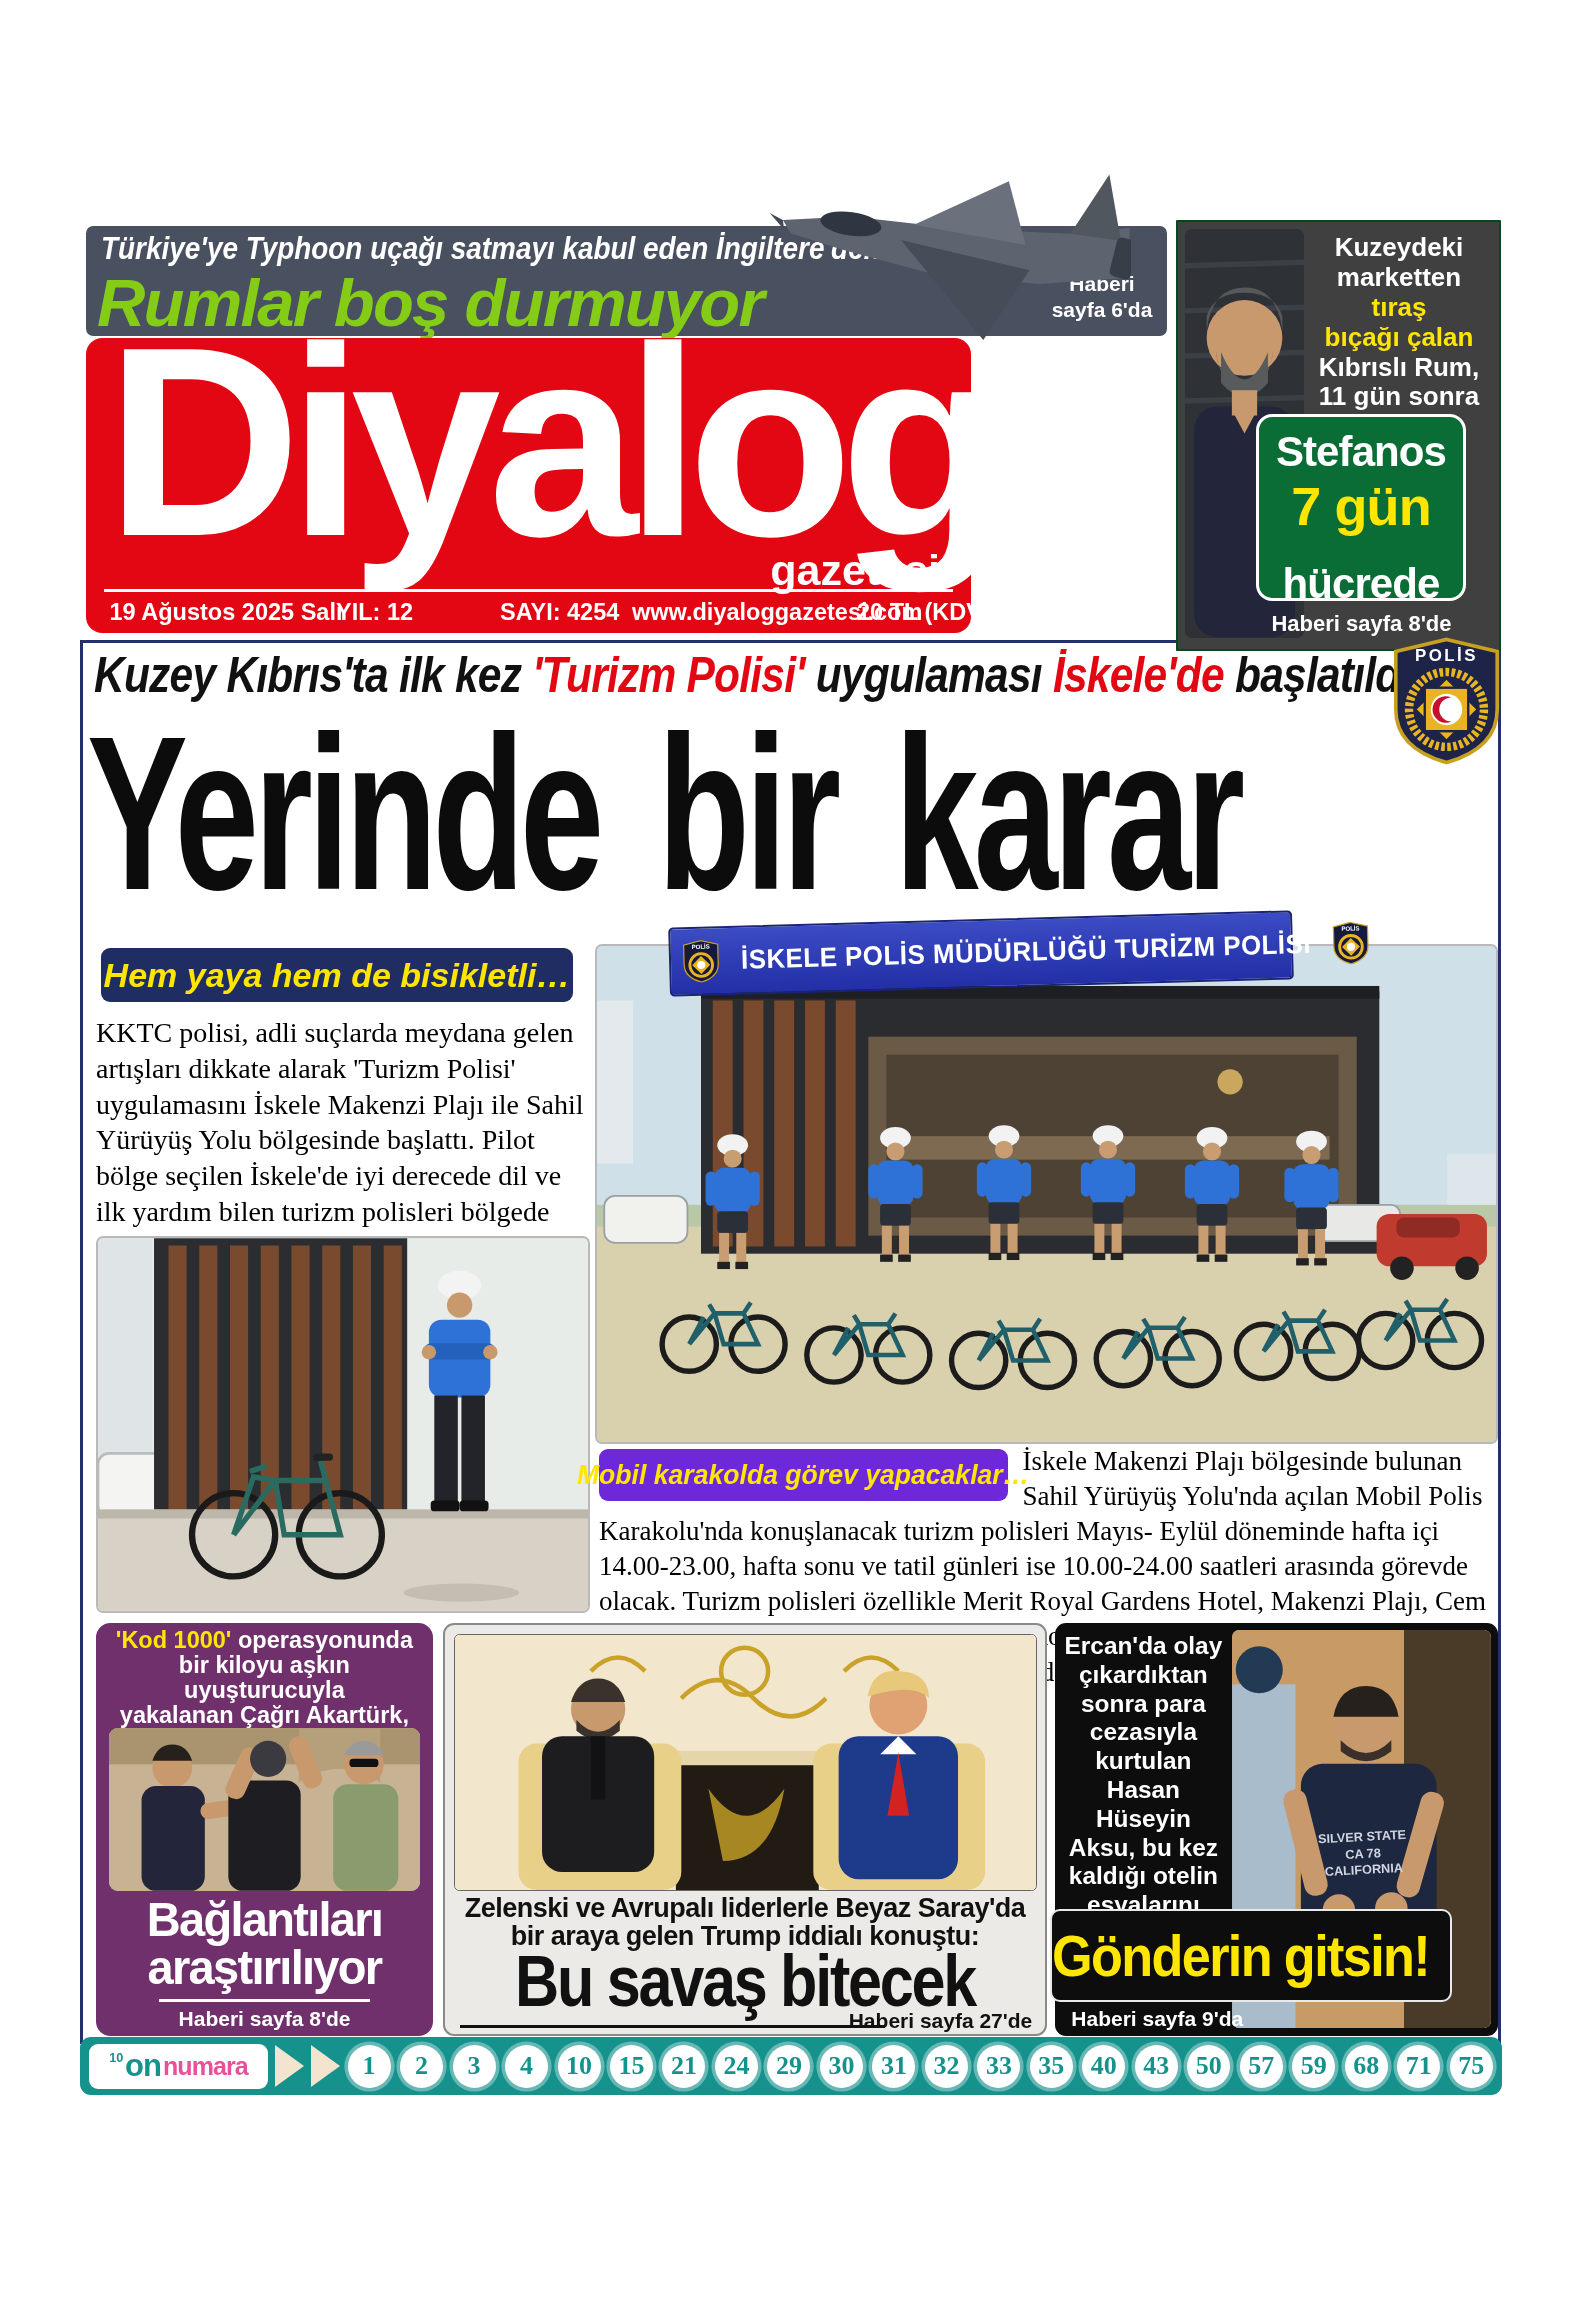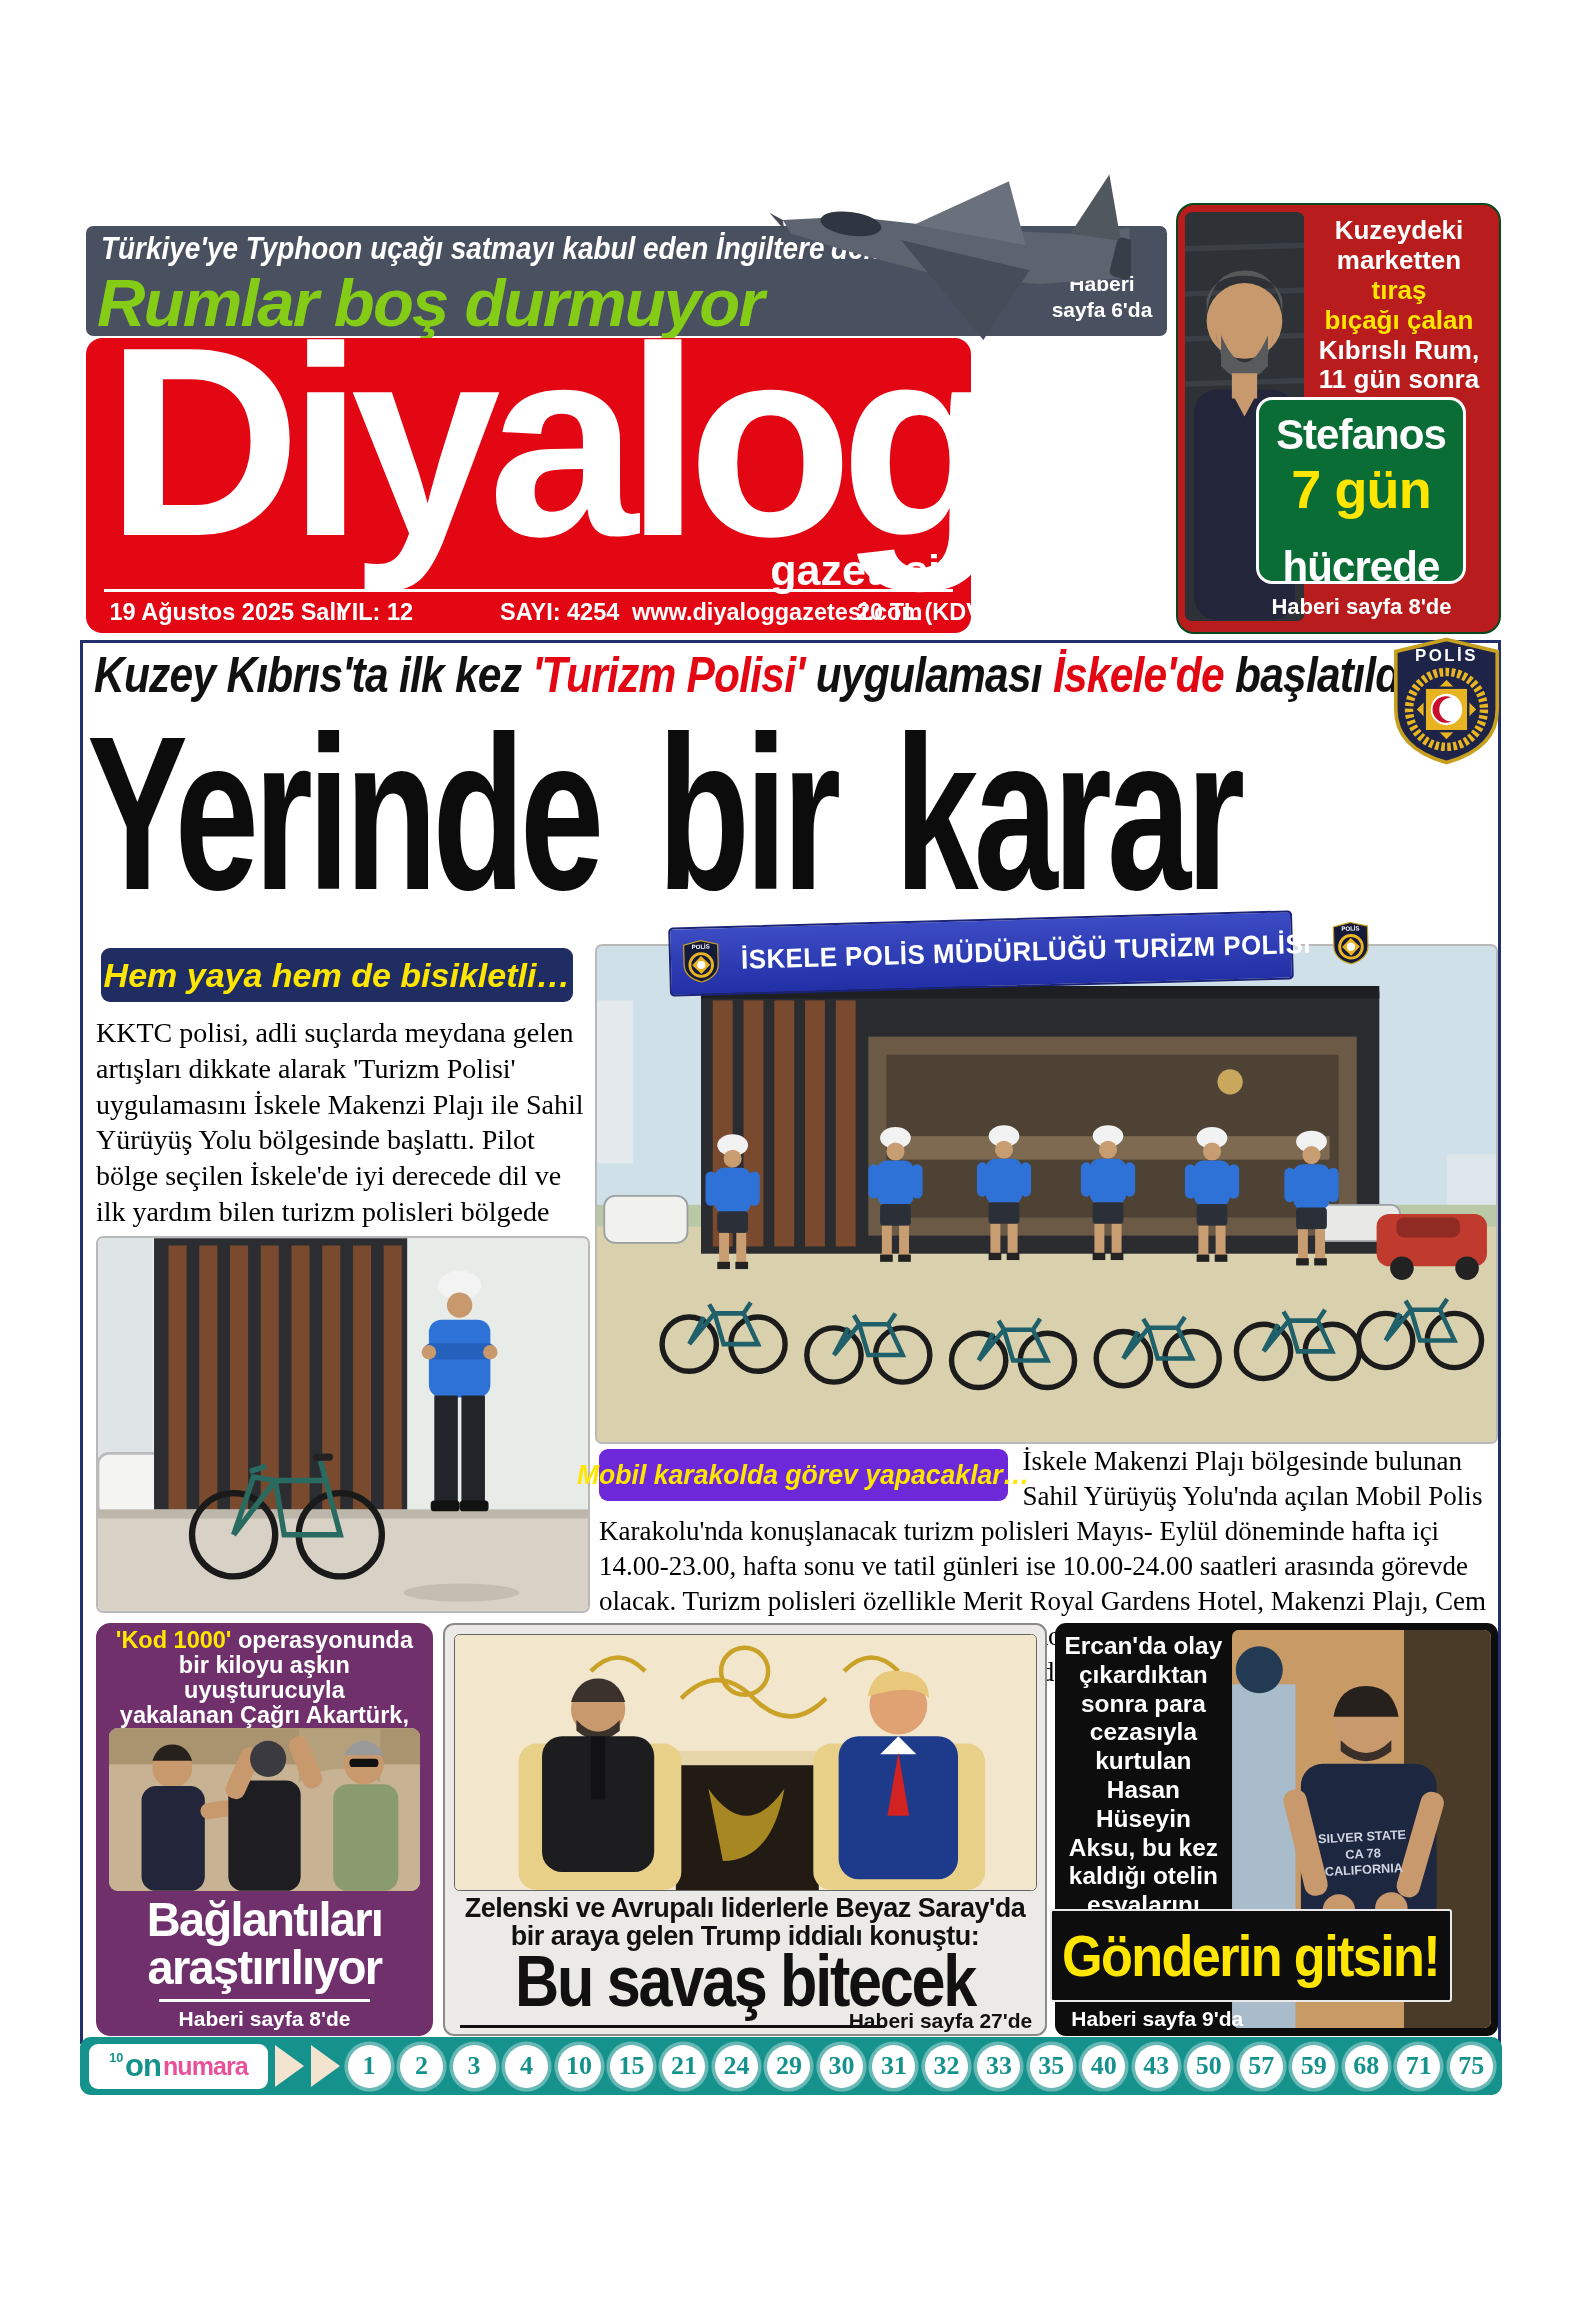--- a/index.html
+++ b/index.html
@@ -12,22 +12,22 @@
               border-radius:7.2px;color:#fff;z-index:1;}
   .top-kicker{position:absolute;left:14.5px;top:5.4px;font-size:31px;font-weight:700;
               font-style:italic;white-space:nowrap;transform:scaleX(.90);transform-origin:left top;}
   .top-headline{position:absolute;left:11px;top:38px;font-size:67px;font-weight:700;
                 font-style:italic;color:#84cc16;letter-spacing:-1.8px;white-space:nowrap;}
   .top-ref{position:absolute;left:948px;top:45px;width:136px;text-align:center;
            font-size:21px;font-weight:700;line-height:1.25;z-index:4;}
   .jet{left:760px;top:125px;width:371px;height:285px;z-index:3;}
 
   
-  .green-box{left:1176px;top:203px;width:321px;height:427px;background:#b91c1c;
-             border:2.7px solid #06491f;border-radius:18px;color:#fff;z-index:2;}
+  .green-box{left:1176px;top:220px;width:321px;height:427px;background:#404040;
+             border:2.7px solid #06491f;border-radius:1px;color:#fff;z-index:2;}
   .gb-photo{position:absolute;left:7.2px;top:7.2px;width:119px;height:409px;border-radius:7.2px;
             overflow:hidden;background:#2e3236;}
   .gb-teaser{position:absolute;left:128px;top:11px;width:186px;text-align:center;
              font-weight:700;font-size:26px;line-height:1.15;}
   .yel{color:#ffe600;}
   .gb-inner{position:absolute;left:78px;top:192px;width:204px;height:181px;background:#0a6d35;
             border:3.6px solid #fff;border-radius:16.3px;text-align:center;font-weight:700;}
   .gb-l1{position:absolute;left:0;top:11px;width:100%;font-size:42px;letter-spacing:-0.9px;}
   .gb-l2{position:absolute;left:0;top:58px;width:100%;font-size:54px;color:#ffe600;letter-spacing:-0.9px;}
   .gb-l3{position:absolute;left:0;top:119px;width:100%;font-size:42px;letter-spacing:-0.9px;margin-top:24px;}
@@ -107,22 +107,22 @@
 
   
   .black-box{left:1055px;top:1623px;width:443px;height:413px;background:#0d0d0d;border-radius:11px;color:#fff;z-index:2;}
   .bb-teaser{position:absolute;left:5.4px;top:9px;width:166px;text-align:center;font-weight:700;
              font-size:24.4px;line-height:1.18;}
   .bb-photo{position:absolute;left:177px;top:7.2px;width:259px;height:398px;border-radius:7.2px;
             overflow:hidden;background:#c89b66;}
   .bb-shirt{position:absolute;left:54px;top:199px;width:154px;text-align:center;color:#cfd4e0;
             font-size:12.7px;font-weight:700;line-height:1.3;transform:rotate(-3deg);}
   .bb-head{position:absolute;left:-5.4px;top:286px;width:398px;height:89px;background:#0d0d0d;
-           border:2.7px solid #e9e9e9;border-radius:3px;display:flex;align-items:center;
-           justify-content:center;z-index:4;}
+           border:2.7px solid #e9e9e9;border-radius:10px;display:flex;align-items:center;
+           justify-content:flex-end;z-index:4;}
   .bb-head span{color:#ffe600;font-size:58px;font-weight:700;letter-spacing:-1.8px;white-space:nowrap;transform:scaleX(.9);}
   .bb-ref{position:absolute;left:16.3px;top:384px;font-size:21px;font-weight:700;}
 
   
   .lottery{left:80px;top:2037px;width:1422px;height:58px;background:#16928d;border-radius:11px;
            display:flex;align-items:center;gap:7.2px;padding:0 9px;box-sizing:border-box;z-index:2;}
   .lot-brand{width:179px;height:45px;background:#fff;border-radius:9px;display:flex;
              align-items:center;justify-content:center;gap:1.8px;flex:0 0 auto;}
   .lot-mark{font-size:12.7px;font-weight:700;color:#16928d;align-self:flex-start;margin-top:7.2px;}
   .lot-on{font-size:31px;font-weight:700;color:#16928d;letter-spacing:-0.9px;}

